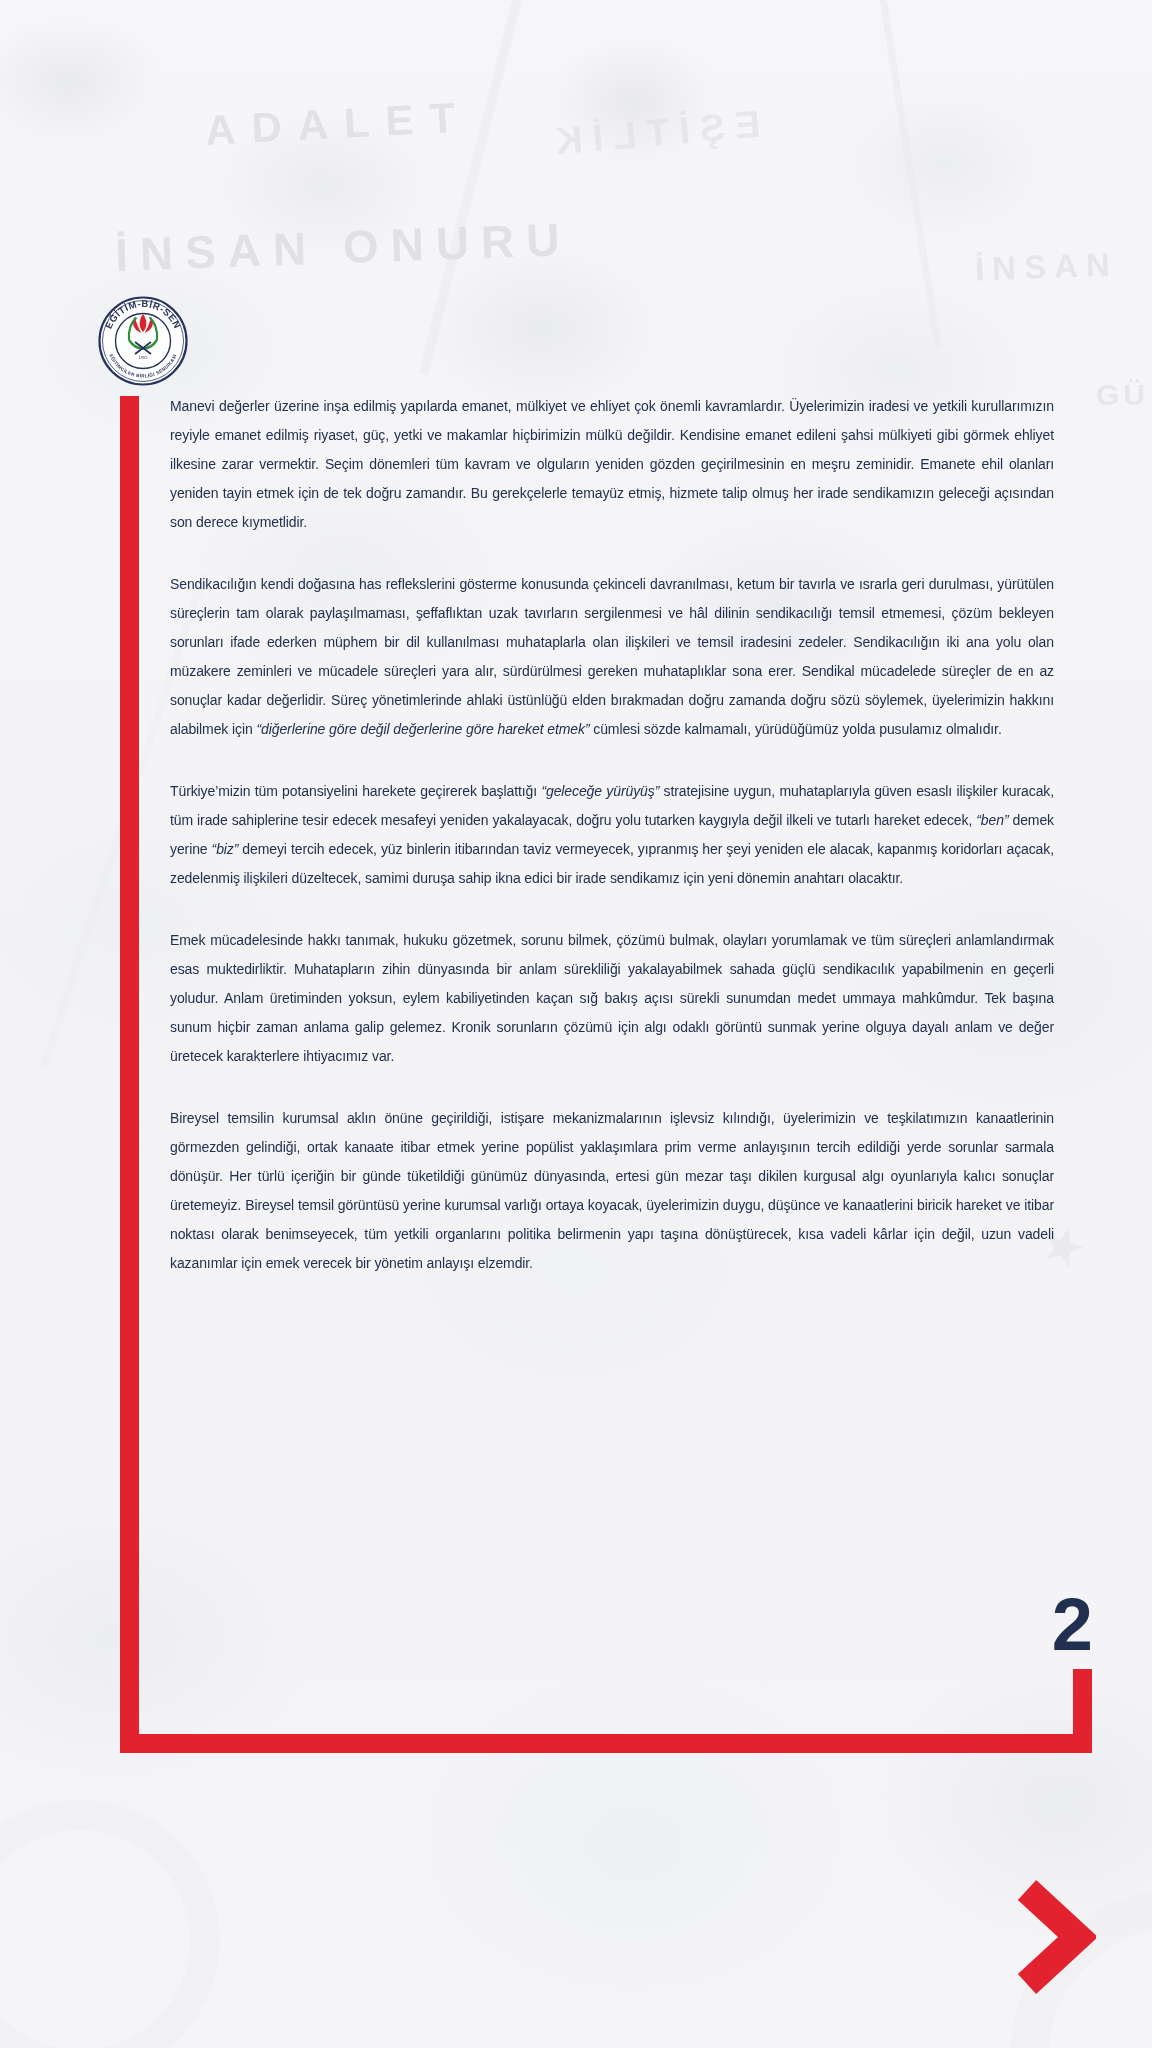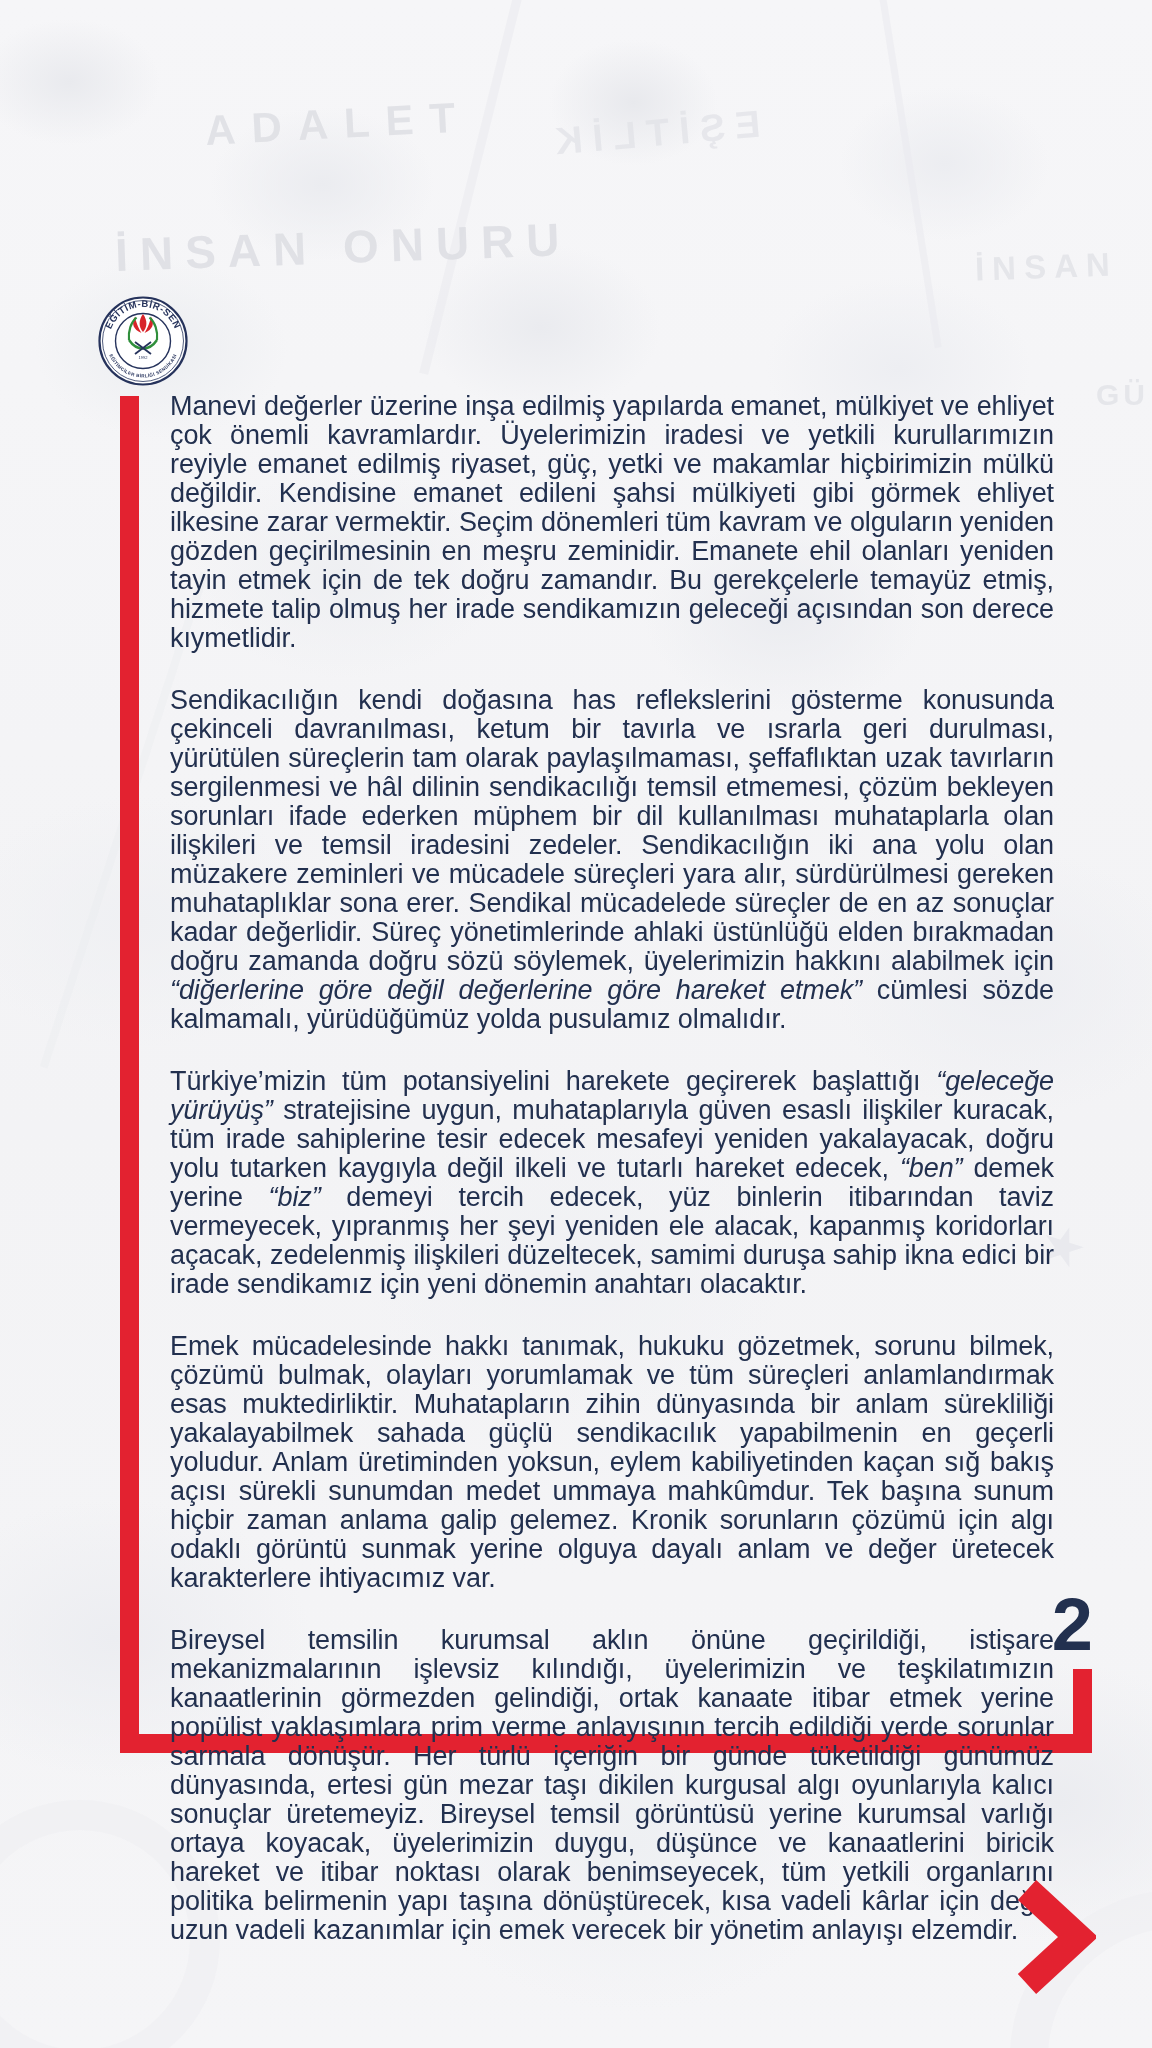--- a/index.html
+++ b/index.html
@@ -56,21 +56,21 @@
   .bar-stub{left:1073px;top:1669px;width:19px;height:65px;}
   
   .page-num{
     position:absolute;left:1010px;top:1588px;width:82px;text-align:right;
     font-size:74px;font-weight:bold;color:#22304f;line-height:1;
     letter-spacing:-1px;
   }
   
   .text-col{
     position:absolute;left:170px;top:392px;width:884px;
-    color:#22304f;font-size:27px;line-height:29px;text-align:justify;
+    color:#22304f;font-size:14px;line-height:29px;text-align:justify;
     letter-spacing:-0.1px;
   }
   .text-col p{margin:0 0 33px 0;}
   .text-col p:last-child{margin-bottom:1px;}
   .em{font-style:italic;}
   
   .chevron{position:absolute;left:1012px;top:1878px;width:84px;height:118px;}
 </style>
 </head>
 <body>

